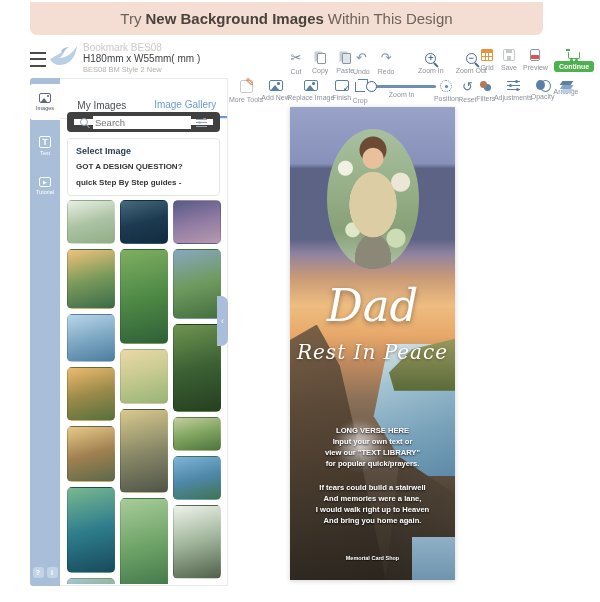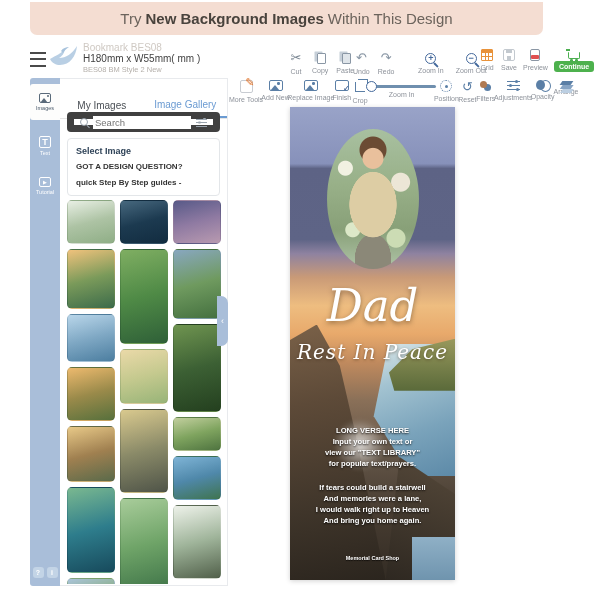--- a/index.html
+++ b/index.html
@@ -348,21 +348,21 @@
   <div class="bm-cliff-r"></div>
   <div class="bm-sea2"></div>
   <div class="bm-foam"></div>
   <div class="bm-photo"></div>
   <div class="bm-title">Dad</div>
   <div class="bm-subtitle">Rest In Peace</div>
   <div class="bm-verse bm-verse1">
     <div>LONG VERSE HERE</div>
     <div>Input your own text or</div>
     <div>view our "TEXT LIBRARY"</div>
-    <div>for popular text/prayers.</div>
+    <div>for popular quick/prayers.</div>
   </div>
   <div class="bm-verse bm-verse2">
     <div>If tears could build a stairwell</div>
     <div>And memories were a lane,</div>
     <div>I would walk right up to Heaven</div>
     <div>And bring you home again.</div>
   </div>
   <div class="bm-footer">Memorial Card Shop</div>
 </div>
 

